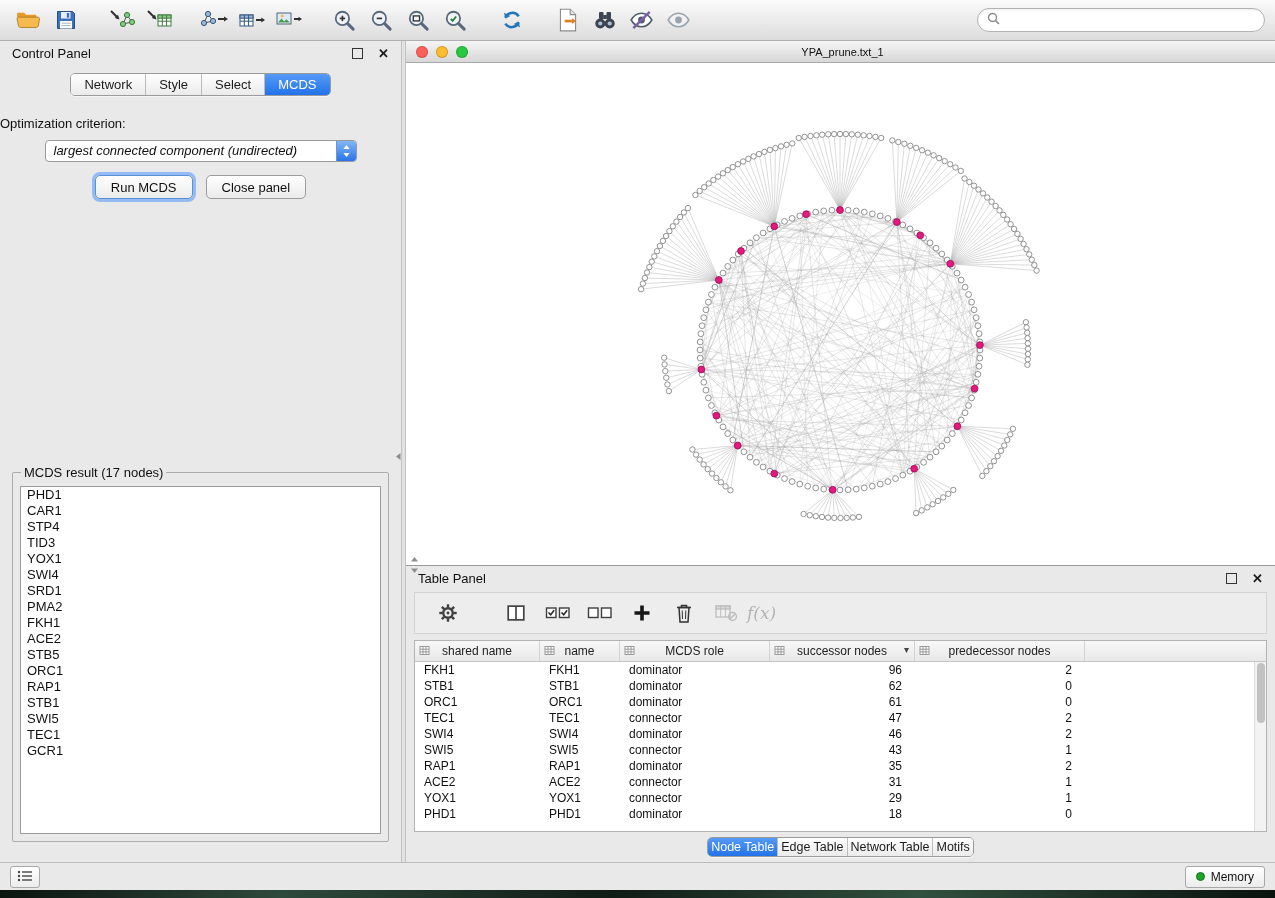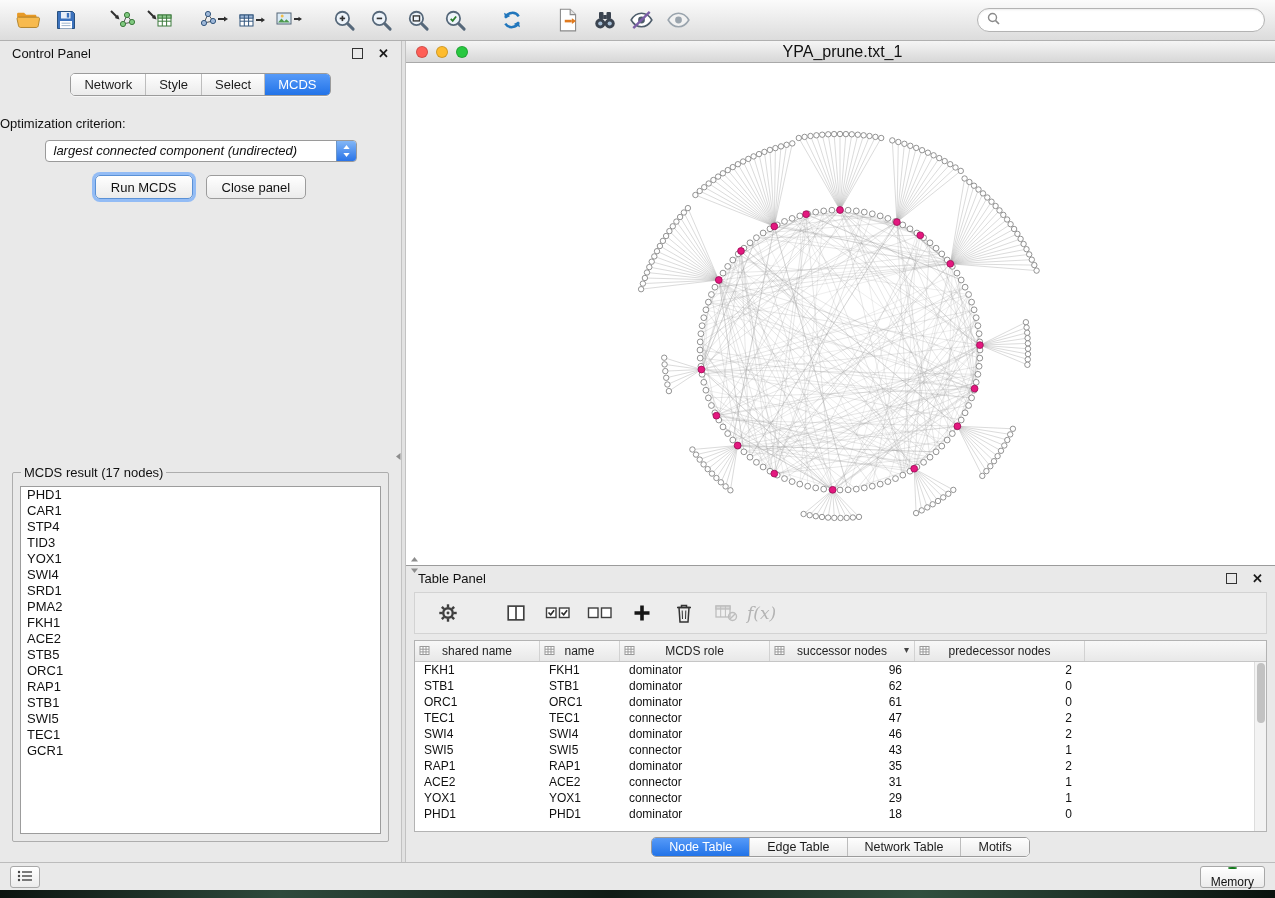--- a/index.html
+++ b/index.html
@@ -21,21 +21,21 @@
   .win-float{width:9px;height:9px;border:1.5px solid #333;margin-right:15px;display:inline-block;}
   .win-close{font-size:13px;font-weight:bold;color:#1a1a1a;line-height:1;}
 
   
   .control-panel{position:absolute;left:0;top:41px;width:401px;height:821px;background:#e9e9e9;}
   .tabs-row{display:flex;justify-content:center;margin-top:7px;}
   .seg{display:inline-flex;border:1px solid #9b9b9b;border-radius:5px;overflow:hidden;background:#fff;box-shadow:0 1px 0 rgba(255,255,255,.6);}
   .seg .tab{padding:3px 13px;font-size:13px;color:#1c1c1c;background:linear-gradient(#fefefe,#ebebeb);border-left:1px solid #bdbdbd;white-space:nowrap;}
   .seg .tab:first-child{border-left:none;}
   .seg .tab.active{background:linear-gradient(#569af8,var(--accent));color:#fff;}
-  .seg.small .tab{padding:2px 17px;font-size:12.5px;}
+  .seg.small .tab{padding:2px 3px;font-size:12.5px;}
   .opt-label{text-align:left;font-size:13px;margin-top:20px;color:#111;}
   .dropdown{width:312px;height:22px;margin:9px auto 0;background:#fff;border:1px solid #9a9a9a;border-radius:4px;position:relative;box-sizing:border-box;}
   .dd-text{font-size:13px;line-height:20px;padding-left:8px;white-space:nowrap;display:block;overflow:hidden;font-style:italic;}
   .dd-stepper{position:absolute;right:0;top:0;bottom:0;width:19px;background:linear-gradient(#82b6f6,#2a74e8);border-radius:0 3px 3px 0;display:flex;align-items:center;justify-content:center;border-left:1px solid #6b96c9;}
   .btn-row{display:flex;justify-content:center;gap:13px;margin-top:13px;}
   .mac-btn{height:24px;padding:0 15px;font-size:13px;background:linear-gradient(#ffffff,#ebebeb);border:1px solid #9c9c9c;border-radius:5px;font-family:inherit;color:#111;}
   .mac-btn.focused{box-shadow:0 0 0 3px rgba(110,168,250,.7);border-color:#5a91d6;}
   .result-group{position:absolute;left:12px;right:12px;top:424px;bottom:20px;border:1px solid #adadad;border-radius:2px;margin:0;padding:0;}
   .result-group legend{font-size:13px;color:#111;margin-left:8px;padding:0 3px;}
   .result-list{position:absolute;left:7px;right:7px;top:6px;bottom:7px;background:#fff;border:1px solid #9c9c9c;overflow:hidden;}
@@ -43,21 +43,21 @@
 
   
   .v-splitter{position:absolute;left:401px;top:41px;width:5px;height:821px;background:#e2e2e2;border-left:1px solid #c2c2c2;border-right:1px solid #c2c2c2;box-sizing:border-box;}
   .vs-handle{position:absolute;left:-6px;top:405px;}
   .hs-handle{position:absolute;left:5px;top:-9px;z-index:5;}
 
   
   .network-frame{position:absolute;left:406px;top:41px;width:869px;height:524px;background:#fff;}
   .net-titlebar{height:22px;background:linear-gradient(#f5f5f5,#d7d7d7);border-bottom:1px solid #a9a9a9;position:relative;display:flex;align-items:center;padding-left:10px;box-sizing:border-box;}
   .tl{width:12px;height:12px;border-radius:50%;margin-right:8px;border:1px solid rgba(0,0,0,.18);box-sizing:border-box;flex:0 0 auto;z-index:2;}
-  .net-title{position:absolute;left:4px;right:0;text-align:center;font-size:16px;color:#111;}
+  .net-title{position:absolute;left:4px;right:0;text-align:center;font-size:11px;color:#111;}
   #net-svg{display:block;}
 
   
   .table-panel{position:absolute;left:406px;top:565px;width:869px;height:297px;background:#e9e9e9;border-top:1px solid #9b9b9b;box-sizing:border-box;}
   .tp-toolbar{position:absolute;left:8px;right:8px;top:26px;height:42px;background:#ededed;border:1px solid #d3d3d3;display:flex;align-items:center;padding:0 12px;box-sizing:border-box;}
   .tp-icon{width:42px;height:36px;display:flex;align-items:center;justify-content:center;flex:0 0 auto;}
   .tp-icon.gearpad{margin-right:26px;}
   .fx-label{font-family:"DejaVu Serif",serif;font-style:italic;font-size:17px;color:#b3b3b3;margin-left:0;}
   .table-box{position:absolute;left:8px;right:8px;top:74px;height:192px;background:#fff;border:1px solid #b3b3b3;box-sizing:border-box;overflow:hidden;}
   .thead{display:flex;height:20px;background:linear-gradient(#f8f8f8,#e8e8e8);border-bottom:1px solid #c6c6c6;}
@@ -68,21 +68,21 @@
   .trow{display:flex;height:16px;}
   .td{font-size:12px;color:#111;box-sizing:border-box;padding:1px 0 0 9px;overflow:hidden;white-space:nowrap;flex:0 0 auto;}
   .td.num{text-align:right;padding-left:0;padding-right:13px;}
   .scrollbar{position:absolute;top:21px;right:0;bottom:0;width:12px;background:#f3f3f3;border-left:1px solid #ddd;box-sizing:border-box;}
   .thumb{position:absolute;top:1px;left:1.5px;width:8px;height:60px;background:#c2c2c2;border-radius:4px;}
   .tp-tabs{position:absolute;left:0;right:0;top:271px;display:flex;justify-content:center;}
 
   
   .status-bar{position:absolute;left:0;top:862px;width:1275px;height:28px;background:#e9e9e9;border-top:1px solid #bcbcbc;display:flex;align-items:center;padding:0 10px;box-sizing:border-box;}
   .sb-left-btn{width:28px;height:20px;border:1px solid #a8a8a8;border-radius:3px;background:linear-gradient(#ffffff,#ececec);display:flex;align-items:center;justify-content:center;}
-  .memory-btn{margin-left:auto;height:20px;border:1px solid #a8a8a8;border-radius:3px;background:linear-gradient(#ffffff,#ececec);display:flex;align-items:center;gap:6px;padding:0 10px;font-size:12px;color:#111;flex-direction:column;}
+  .memory-btn{margin-left:auto;height:20px;border:1px solid #a8a8a8;border-radius:3px;background:linear-gradient(#ffffff,#ececec);display:flex;align-items:center;gap:6px;padding:0 10px;font-size:12px;color:#111;}
   .mem-dot{width:9px;height:9px;border-radius:50%;background:#1ea32b;border:1px solid #11771a;box-sizing:border-box;}
   .desktop-strip{position:absolute;left:0;top:890px;width:1275px;height:8px;background:linear-gradient(90deg,#0c1410,#2e4a3c 22%,#101c16 48%,#31503f 72%,#0a120e);}
 </style>
 </head>
 <body>
 
 <div id="app">
 
   <div class="toolbar">
     <div class="tb-icons" id="tb-icons">

